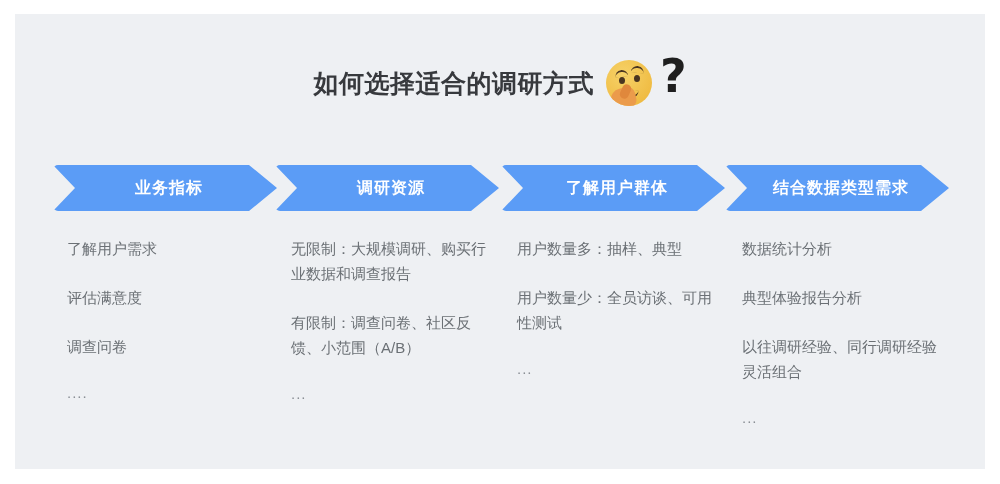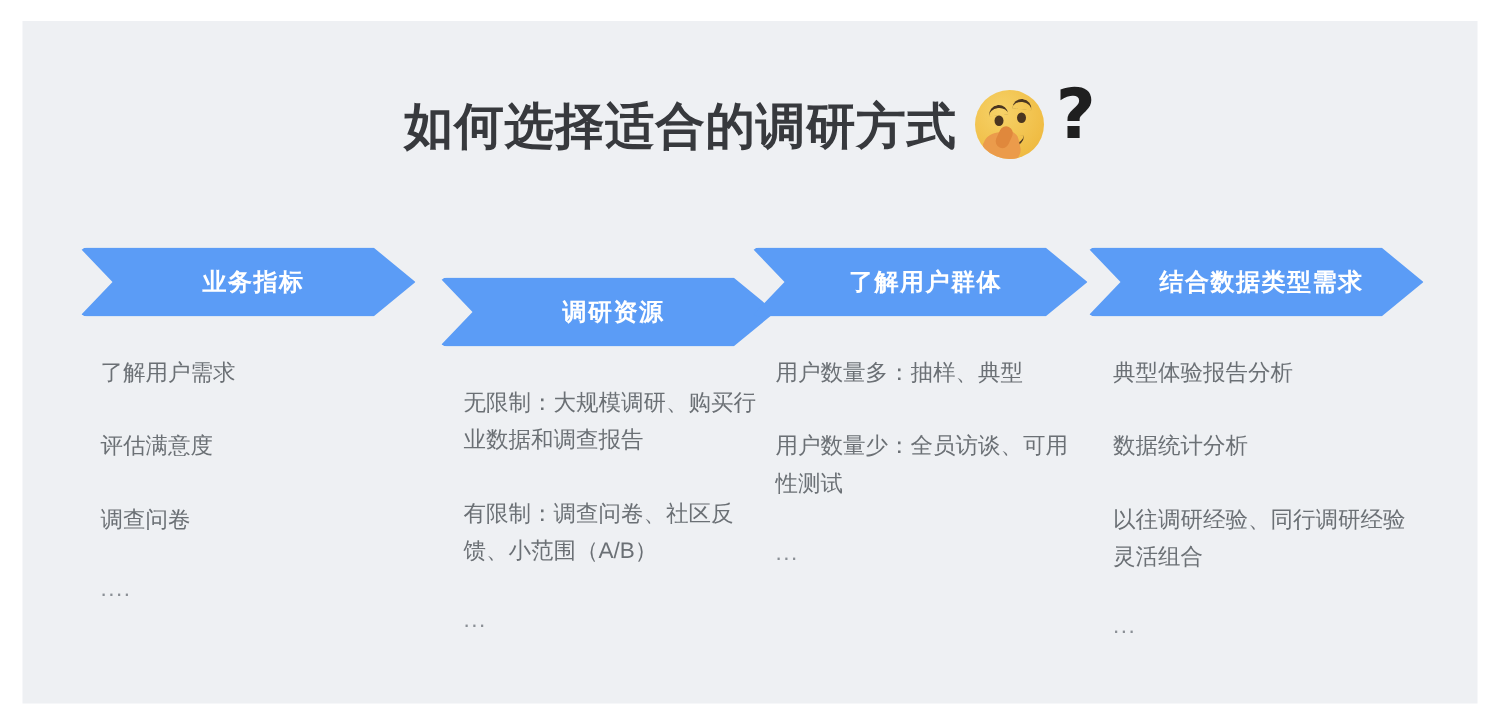--- a/index.html
+++ b/index.html
@@ -27,21 +27,21 @@
   .title-row {
     position: absolute;
     left: 0;
     top: 46px;
     width: 100%;
     display: flex;
     align-items: center;
     justify-content: center;
   }
   .title-text {
-    font-size: 33px;
+    font-size: 25px;
     font-weight: bold;
     color: #37393d;
     letter-spacing: 0.5px;
     line-height: 1;
     white-space: nowrap;
   }
   .title-emoji {
     width: 46px;
     height: 46px;
     margin-left: 12px;
@@ -124,21 +124,21 @@
     top: 151px;
     width: 100%;
     height: 300px;
   }
   .col {
     position: absolute;
     top: 0;
     width: 224px;
   }
   .col.c0 { left: 38px; }
-  .col.c1 { left: 278px; margin-top: 20px; }
+  .col.c1 { left: 260px; }
   .col.c2 { left: 486px; }
   .col.c3 { left: 710px; }
 
   .chev {
     position: relative;
     height: 46px;
     background: #5b9cf6;
     border-radius: 5px;
     -webkit-clip-path: polygon(0 0, 196px 0, 224px 50%, 196px 100%, 0 100%, 22px 50%);
     clip-path: polygon(0 0, 196px 0, 224px 50%, 196px 100%, 0 100%, 22px 50%);
@@ -236,21 +236,21 @@
         <p class="para">用户数量少：全员访谈、可用性测试</p>
         <div class="ellipsis">...</div>
       </div>
     </div>
 
     <div class="col c3">
       <div class="chev">
         <span class="chev-label">结合数据类型需求</span>
       </div>
       <div class="col-body">
+        <p class="para">数据统计分析</p>
         <p class="para">典型体验报告分析</p>
-        <p class="para">数据统计分析</p>
         <p class="para">以往调研经验、同行调研经验灵活组合</p>
         <div class="ellipsis">...</div>
       </div>
     </div>
 
   </div>
 </div>
 
 </body></html>

